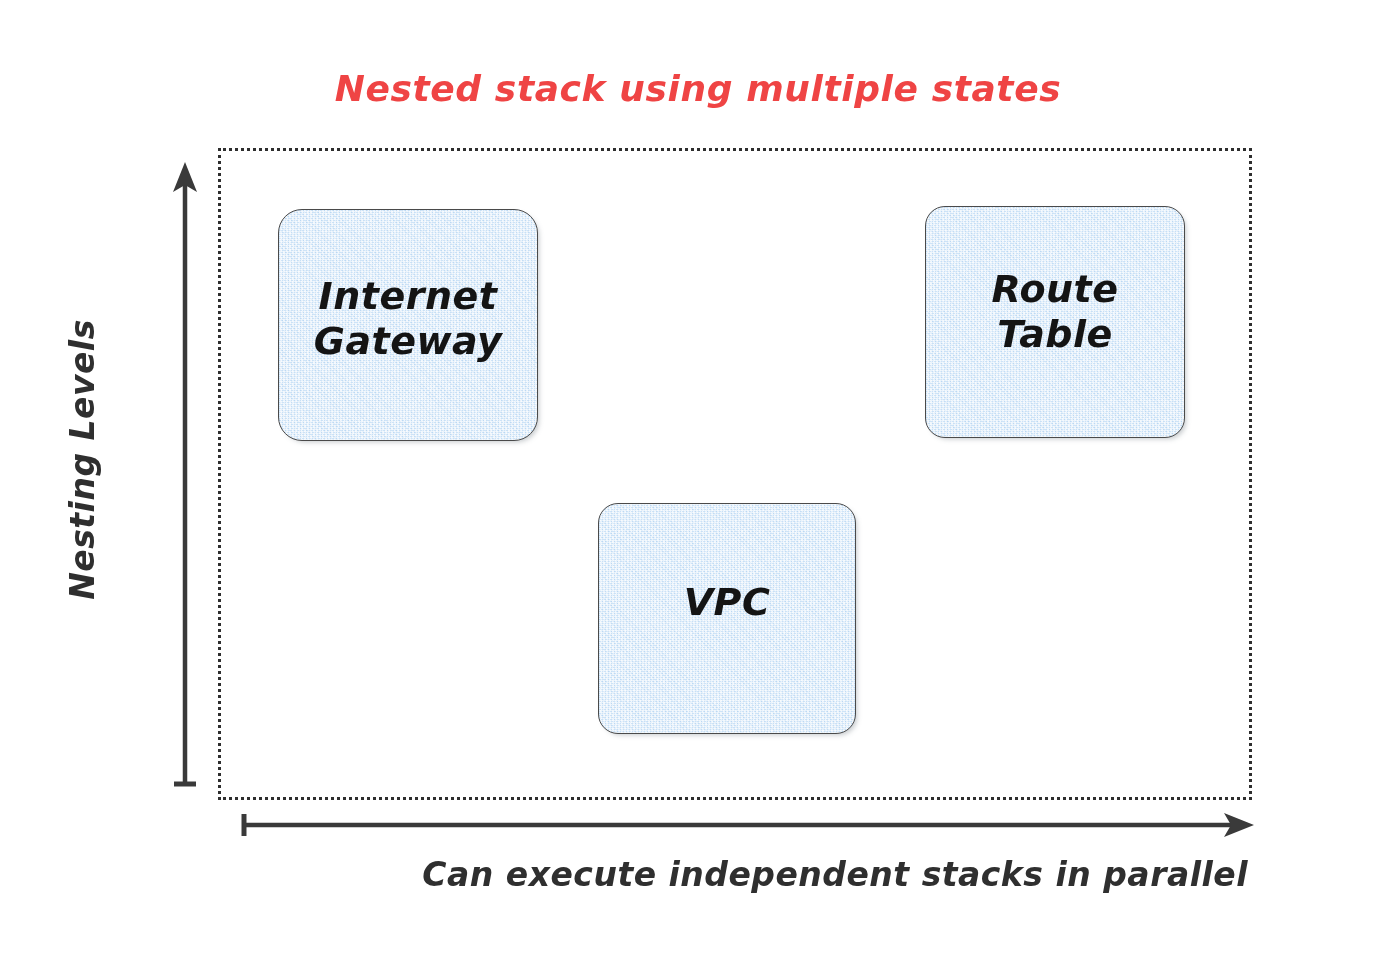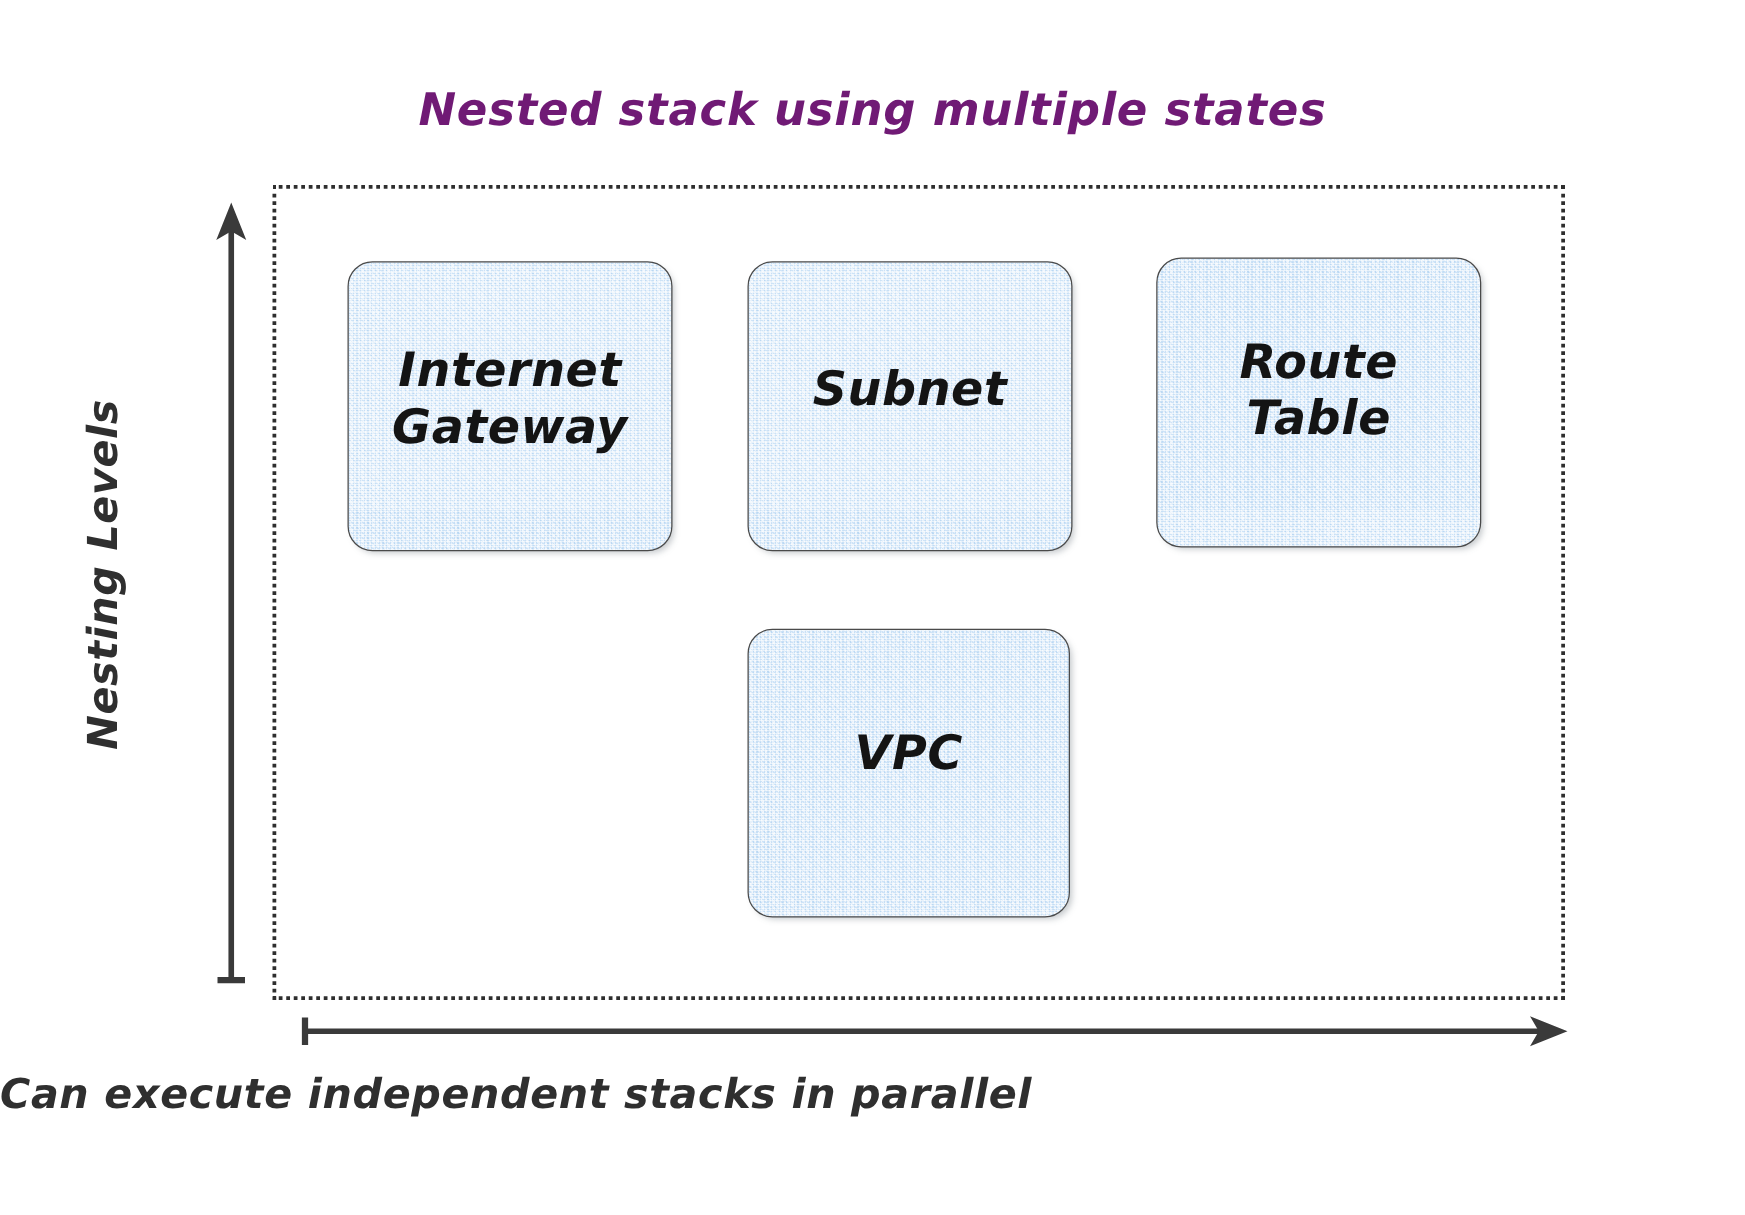--- a/index.html
+++ b/index.html
@@ -25,21 +25,21 @@
     position: absolute;
     left: 0;
     top: 68px;
     width: 1396px;
     text-align: center;
     font-family: "DejaVu Sans", sans-serif;
     font-size: 36px;
     font-weight: 600;
     font-style: italic;
     letter-spacing: 0.6px;
-    color: #701a75;
+    color: #ef4444;
     white-space: nowrap;
   }
 
   
   .plot-frame {
     position: absolute;
     left: 218px;
     top: 148px;
     width: 1034px;
     height: 652px;
@@ -79,21 +79,21 @@
     top: 440px;
     width: 320px;
     text-align: center;
     transform: rotate(-90deg);
     transform-origin: center center;
   }
   .x-axis-label {
     left: 0;
     top: 855px;
     width: 1248px;
-    text-align: left;
+    text-align: right;
   }
 
   
   .resource-box {
     position: absolute;
     box-sizing: border-box;
     border: 1.6px solid #4a4a4a;
     border-radius: 20px;
     background-color: #dceaf9;
     background-image:
@@ -114,21 +114,21 @@
     font-style: italic;
     color: #141414;
     letter-spacing: 0.5px;
     text-align: center;
     line-height: 1.18;
     white-space: pre-line;
     padding: 0 10px;
   }
 
   
-  #box-internet-gateway { left: 278px; top: 209px; width: 260px; height: 232px; }
+  #box-internet-gateway { left: 278px; top: 209px; width: 260px; height: 232px; border-radius: 24px; }
   #box-internet-gateway .resource-label { transform: translateY(-6px); }
 
   #box-subnet           { left: 598px; top: 209px; width: 260px; height: 232px; }
   #box-subnet .resource-label { transform: translateY(-14px); }
 
   #box-route-table      { left: 925px; top: 206px; width: 260px; height: 232px; }
   #box-route-table .resource-label { transform: translateY(-10px); }
 
   #box-vpc              { left: 598px; top: 503px; width: 258px; height: 231px; }
   #box-vpc .resource-label { transform: translateY(-16px); }
@@ -160,23 +160,20 @@
 
   <div class="axis-label y-axis-label">Nesting Levels</div>
 
   <div class="axis-label x-axis-label">Can execute independent stacks in parallel</div>
 
   <div class="resource-box" id="box-internet-gateway">
     <span class="resource-label">Internet
 Gateway</span>
   </div>
 
-  <div class="resource-box" id="box-subnet">
-    <span class="resource-label">Subnet</span>
-  </div>
 
   <div class="resource-box" id="box-vpc">
     <span class="resource-label">VPC</span>
   </div>
 
   <div class="resource-box" id="box-route-table">
     <span class="resource-label">Route
 Table</span>
   </div>
 

